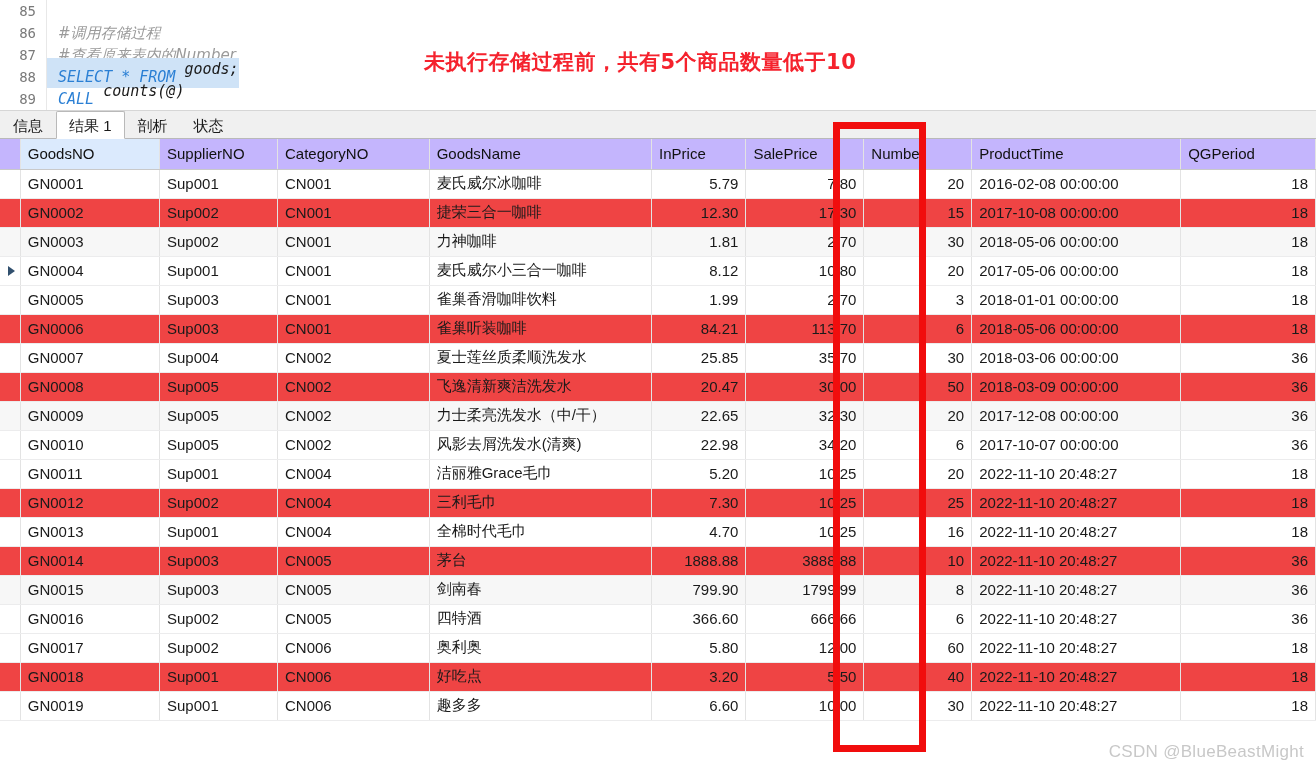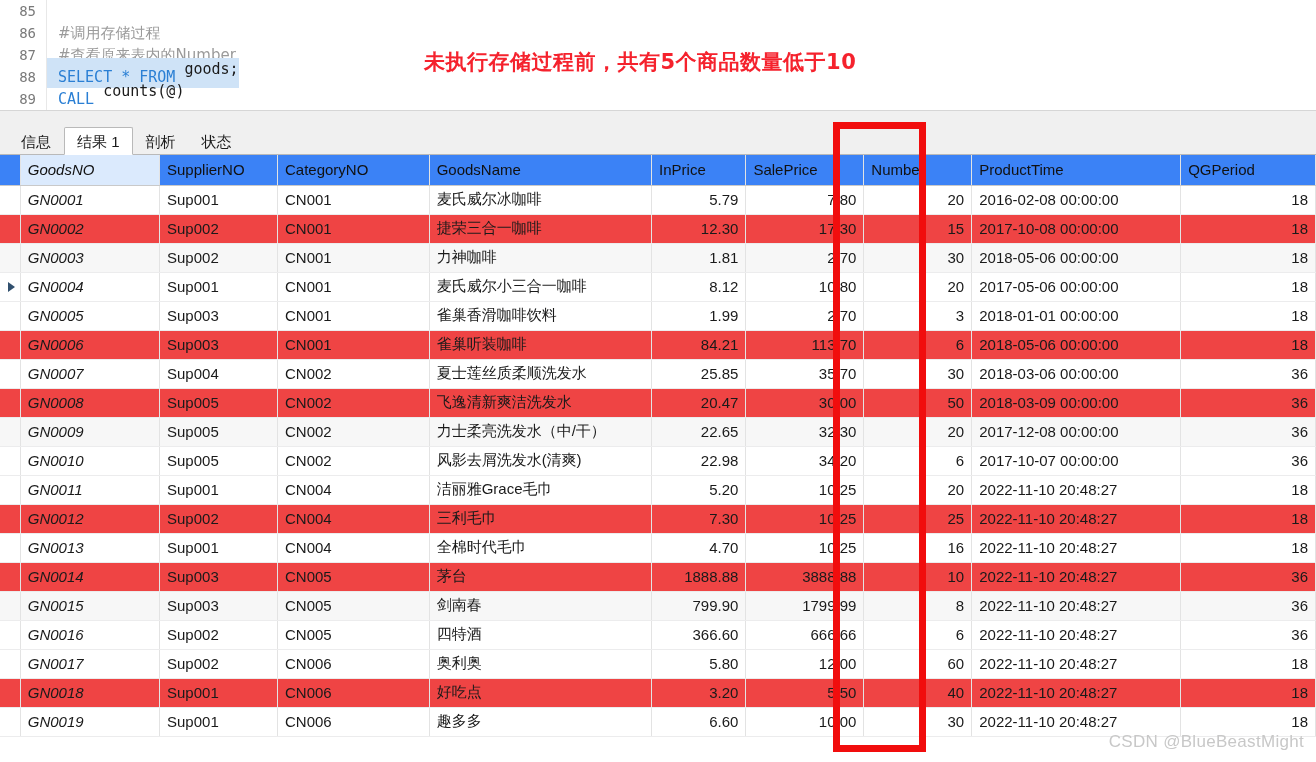--- a/index.html
+++ b/index.html
@@ -20,44 +20,43 @@
     display:flex;align-items:flex-end;height:22px;
     font-family:"DejaVu Sans Mono","Liberation Mono",monospace;
     font-size:15px;line-height:22px;white-space:pre;
   }
   .ln{
     width:46px;min-width:46px;text-align:right;padding-right:10px;
     color:#7a7a7a;font-size:14px;
     font-family:"DejaVu Sans Mono","Liberation Mono",monospace;
     box-sizing:border-box;
   }
-  .code{padding-left:12px;display:flex;}
+  .code{padding-left:12px;display:flex;font-style:italic;}
   .tok{white-space:pre;}
   .tok-comment{color:#9a9a9a;font-family:"DejaVu Sans","Liberation Sans",sans-serif;font-size:15px;}
   .tok-kw{color:#2a7fd4;margin-top:8px;}
   .tok-plain{color:#1a1a1a;}
   .sel{background:#cfe3f7;}
   .gutter-sep{
     position:absolute;left:46px;top:0;bottom:0;width:1px;background:#e8e8e8;
   }
 
   
   .annot{
     position:absolute;left:424px;top:48px;
     color:#f5222d;font-weight:bold;font-size:21px;letter-spacing:.5px;
     font-family:"DejaVu Sans","Liberation Sans",sans-serif;
     white-space:nowrap;
   }
 
   
   .tabbar{
-    position:relative;height:44px;background:#f0f0f0;
+    position:relative;height:28px;background:#f0f0f0;
     border-bottom:1px solid #b9b9b9;display:flex;align-items:flex-end;
     box-sizing:border-box;
-    padding-left:8px;
   }
   .tab{
     font-size:15px;color:#1a1a1a;padding:4px 12px 5px 12px;height:27px;
     box-sizing:border-box;line-height:19px;cursor:default;white-space:nowrap;
     border:1px solid transparent;border-bottom:none;
   }
   .tab.active{
     background:#ffffff;border:1px solid #b9b9b9;border-bottom:1px solid #ffffff;
     height:28px;margin-bottom:-1px;border-radius:2px 2px 0 0;
   }
@@ -65,28 +64,28 @@
   
   .grid-wrap{position:relative;background:#ffffff;height:612px;overflow:hidden;}
   table.grid{border-collapse:collapse;table-layout:fixed;width:1316px;font-size:15px;}
   table.grid th,table.grid td{
     border-right:1px solid #e3e3e3;border-bottom:1px solid #ececed;
     padding:0 7px;height:29px;box-sizing:border-box;
     overflow:hidden;white-space:nowrap;color:#1a1a1a;
     font-weight:normal;vertical-align:middle;
   }
   table.grid thead th{
-    background:#3b82f6;border-bottom:1px solid #c9c9c9;text-align:left;
+    background:#c4b5fd;border-bottom:1px solid #c9c9c9;text-align:left;
     height:30px;color:#111;
   }
   table.grid thead th.k{background:#dbeafd;}
   .marker-col{width:18px;min-width:18px;padding:0 !important;background:#ffffff;
     border-right:1px solid #e3e3e3;text-align:center;}
   thead .marker-col{background:#ffffff;}
-  .c-goodsno{width:124px;font-style:italic;}
+  .c-goodsno{width:124px;}
   .c-supplierno{width:105px;}
   .c-categoryno{width:135px;}
   .c-goodsname{width:198px;}
   .c-inprice{width:84px;}
   .c-saleprice{width:105px;}
   .c-number{width:96px;margin-top:28px;}
   .c-producttime{width:186px;}
   .c-qgperiod{width:120px;}
   .num{text-align:right;}
   tr.alt td{background:#ef4444;}
@@ -99,21 +98,21 @@
 
   
   .redbox{
     position:absolute;left:833px;top:122px;width:93px;height:630px;
     border:7px solid #f10d0d;box-sizing:border-box;pointer-events:none;
     z-index:5;
   }
 
   
   .watermark{
-    position:absolute;right:12px;bottom:10px;color:#c8c8c8;font-size:17px;
+    position:absolute;right:12px;bottom:0;color:#c8c8c8;font-size:17px;
     font-family:"Liberation Sans","DejaVu Sans",sans-serif;
     letter-spacing:.3px;z-index:6;white-space:nowrap;
   }
 </style>
 </head>
 <body>
 
 <div class="app">
 
   <div class="editor">

